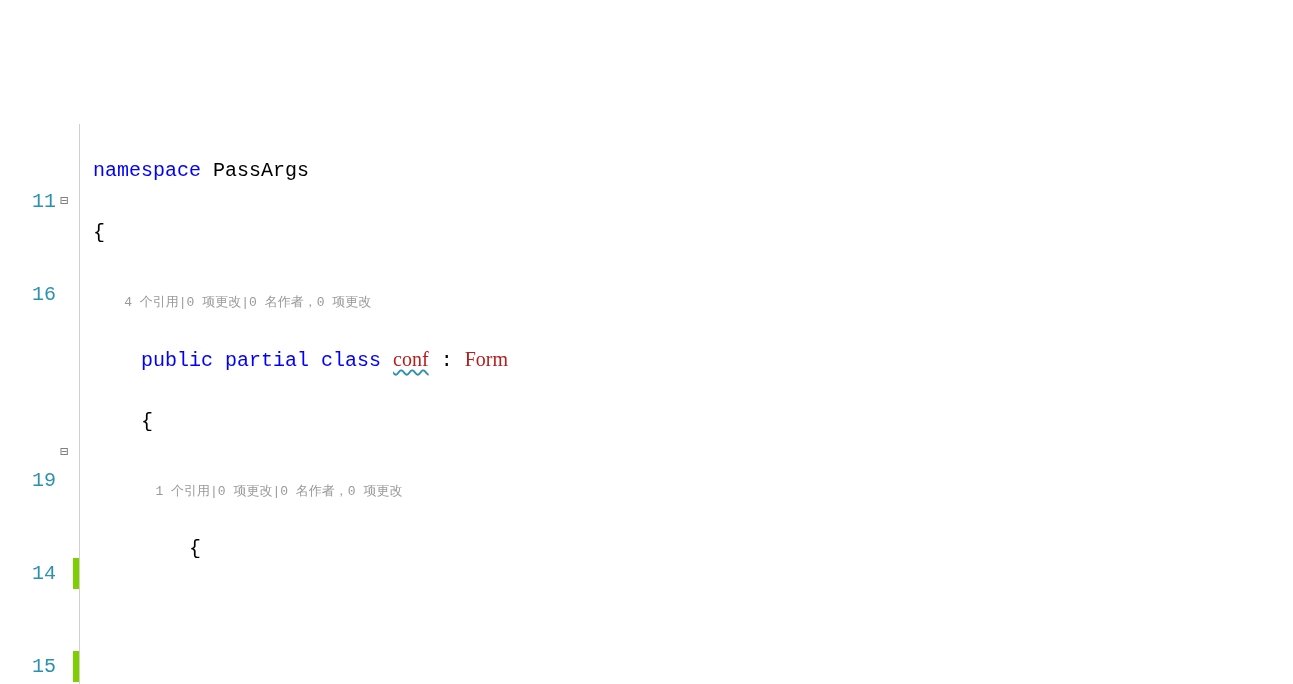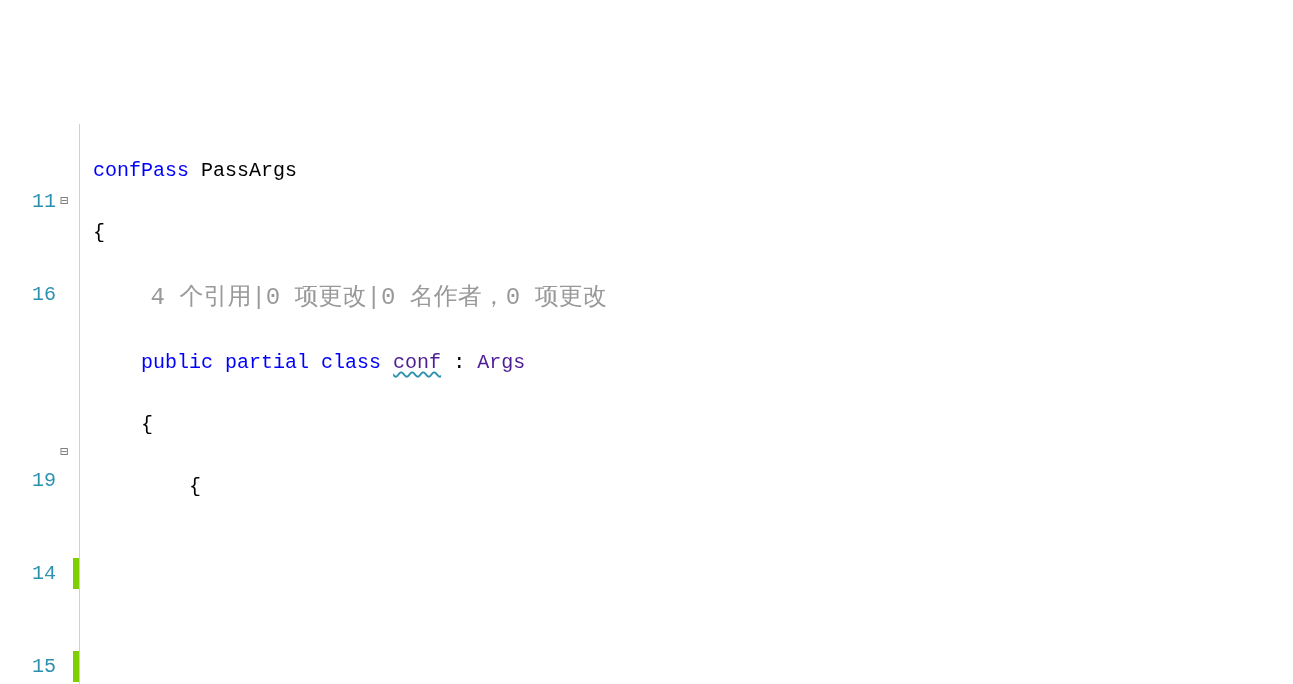--- a/index.html
+++ b/index.html
@@ -32,22 +32,22 @@
     }
     .change-col .cc { display: block; height: 1.55em; width: 6px; }
     .cc.green { background: #7fce00; }
     .outline-col {
       width: 14px;
       border-left: 1px solid #d0d0d0;
     }
     .code { flex: 1; }
     .code .line { display: block; height: 1.55em; }
     .kw { color: #0000ff; }
-    .type { color: #4c1d95; }
-    .codelens { color: #999999; font-size: 24px; }
+    .type { color: #b91c1c; font-family: Liberation Serif, serif; }
+    .codelens { color: #999999; font-size: 13px; margin-top: 14px; }
     .squiggle {
       text-decoration: underline wavy #2b91af;
       text-decoration-thickness: 1.5px;
       text-underline-offset: 3px;
     }
   </style>
 </head>
 <body>
 
 
@@ -124,25 +124,26 @@
     
     
     
     
     
   </div>
 
   <div class="outline-col"></div>
 
   <div class="code">
-<span class="line"><span class="kw">confPass</span><span> PassArgs</span></span>
+<span class="line"><span class="kw">namespace</span><span> PassArgs</span></span>
 <span class="line"><span>{</span></span>
 <span class="line codelens">    <span>4 个引用|0 项更改|0 名作者，0 项更改</span></span>
-<span class="line">    <span class="kw">public</span> <span class="kw">partial</span> <span class="kw">class</span> <span class="type squiggle">conf</span><span> : </span><span class="type">Args</span></span>
+<span class="line">    <span class="kw">public</span> <span class="kw">partial</span> <span class="kw">class</span> <span class="type squiggle">conf</span><span> : </span><span class="type">Form</span></span>
 <span class="line">    <span>{</span></span>
+<span class="line codelens">        <span>1 个引用|0 项更改|0 名作者，0 项更改</span></span>
 <span class="line">        <span>{</span></span>
 
 
 
 
 
 
 
 
 

